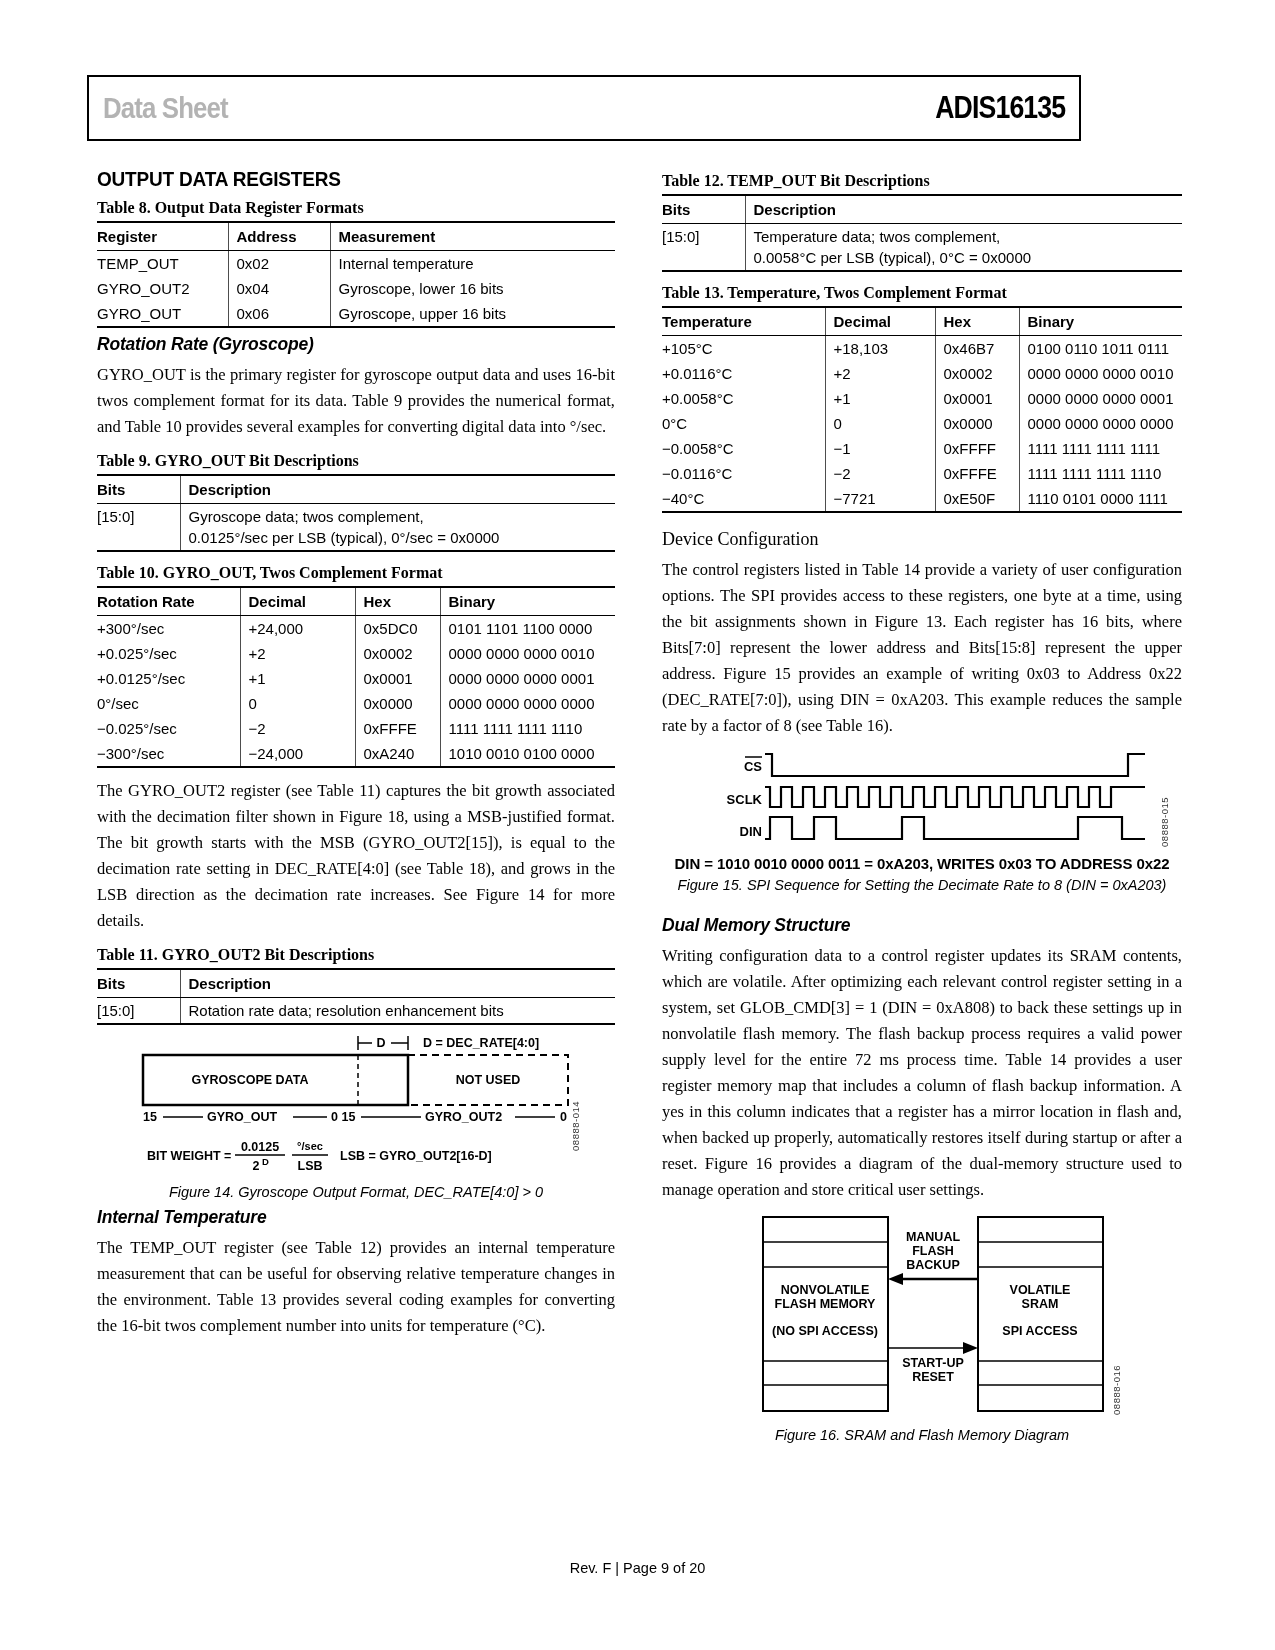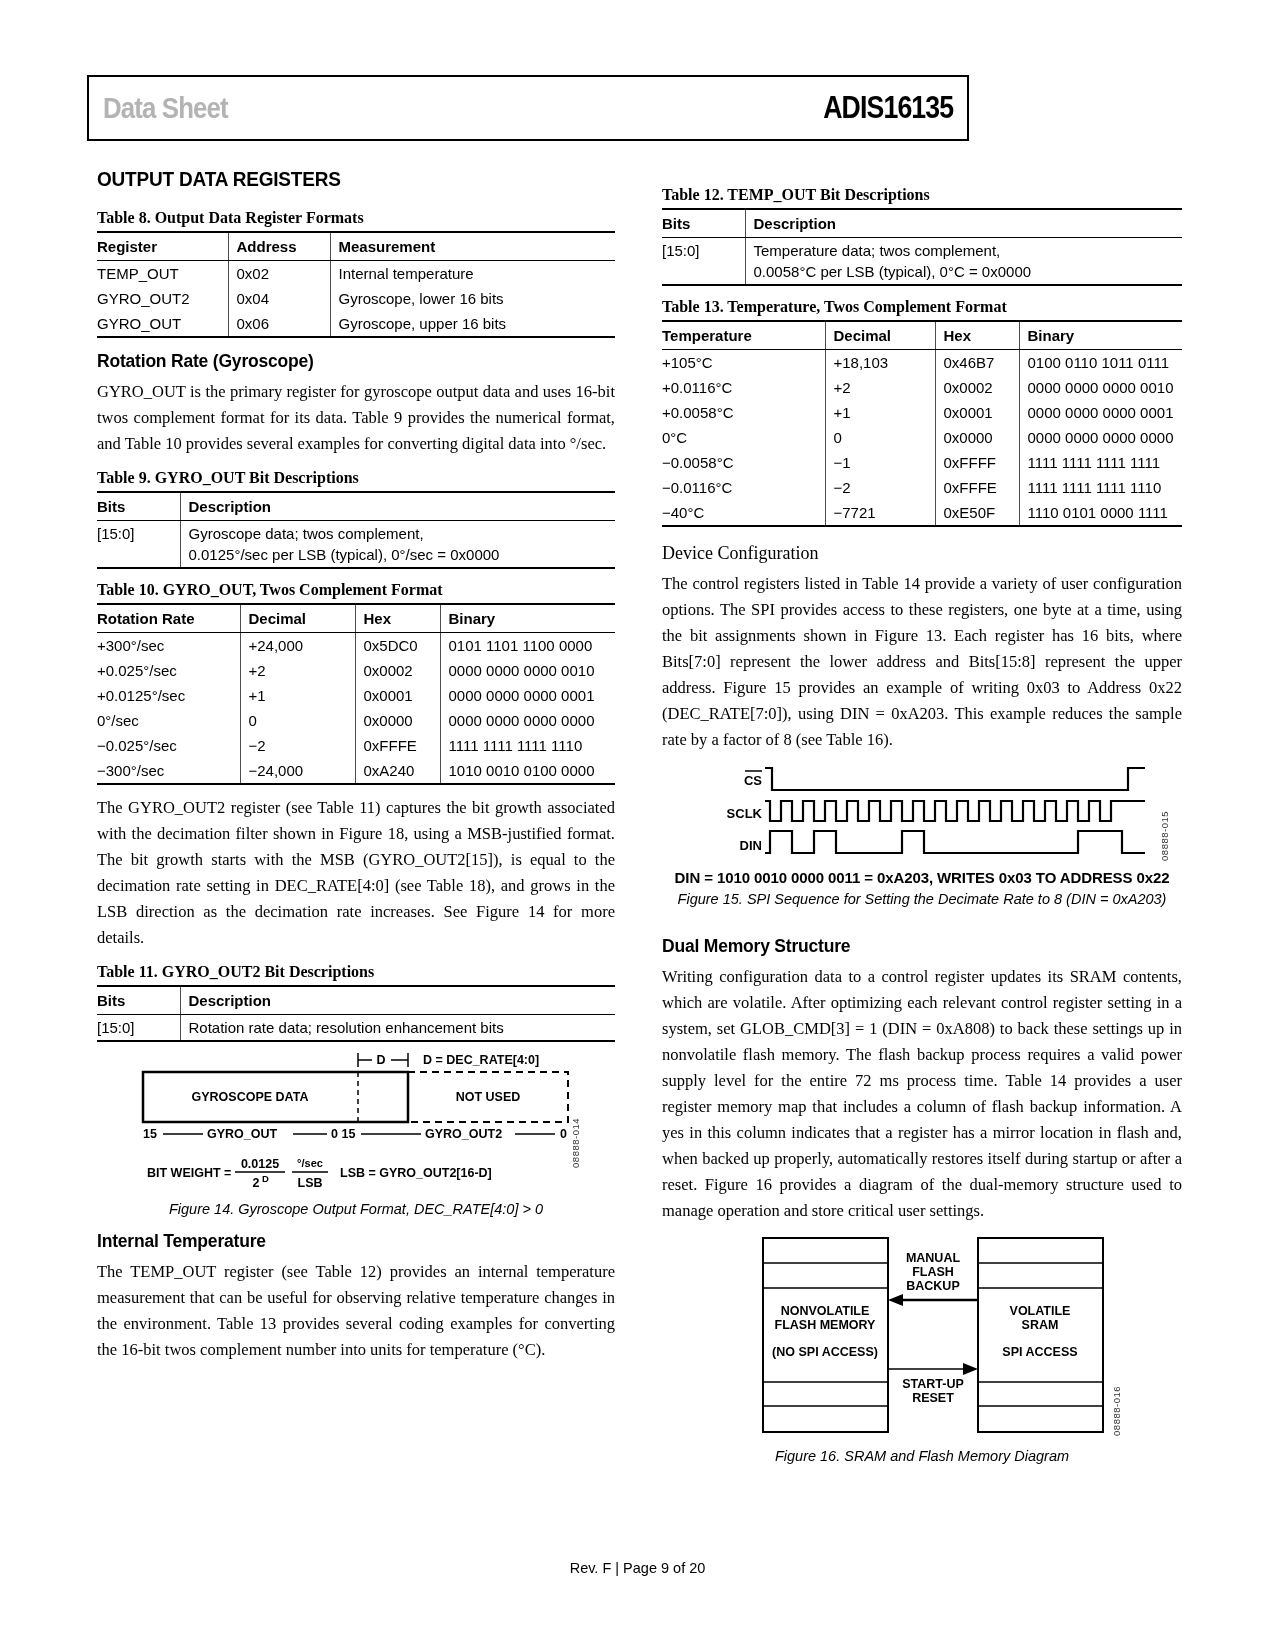--- a/index.html
+++ b/index.html
@@ -1,38 +1,38 @@
 <!DOCTYPE html>
 <html><head>
 <meta charset="utf-8">
 <style>
   html,body{margin:0;padding:0;background:#ffffff;}
   .page{position:relative;width:1275px;height:1650px;background:#fff;overflow:hidden;
         font-family:"Liberation Sans",sans-serif;color:#000;}
   
-  .header-box{position:absolute;left:87px;top:75px;width:882px;height:66px;
+  .header-box{position:absolute;left:87px;top:75px;width:994px;height:66px;
       border:2px solid #000;display:flex;align-items:center;justify-content:space-between;
       padding:0 14px;box-sizing:border-box;}
   .doc-type{font-weight:bold;font-size:30px;color:#b3b3b3;letter-spacing:-1px;
       transform:scaleX(.86);transform-origin:left center;white-space:nowrap;}
   .part-number{font-weight:bold;font-size:31px;color:#000;letter-spacing:-1px;
       transform:scaleX(.86);transform-origin:right center;white-space:nowrap;}
   
   .col{position:absolute;top:168px;}
   .col-left{left:97px;width:518px;}
   .col-right{left:662px;width:520px;}
   .h1{font-weight:bold;font-size:20px;letter-spacing:-.2px;margin:0 0 8px;
       transform:scaleX(.95);transform-origin:left center;white-space:nowrap;}
-  .h3i{font-weight:bold;font-size:17.5px;letter-spacing:-.2px;margin:13px 0 7px;}
+  .h3i{font-weight:bold;font-style:italic;font-size:17.5px;letter-spacing:-.2px;margin:6px 0 7px;}
   .h2serif{font-family:"Liberation Serif",serif;font-weight:normal;font-size:18px;margin:16px 0 7px;}
   .body{font-family:"Liberation Serif",serif;font-size:16.5px;line-height:26px;
       text-align:justify;margin:0 0 10px;}
   
   .table-title{font-family:"Liberation Serif",serif;font-weight:bold;font-size:16px;margin:12px 0 4px;}
-  .table-title.first{margin-top:18px;}
+  .table-title.first{margin-top:4px;}
   table.dtable{border-collapse:collapse;width:100%;table-layout:fixed;
       border-top:2px solid #000;border-bottom:2px solid #000;
       font-size:15px;margin:0 0 4px;}
   table.dtable th{font-weight:bold;text-align:left;padding:3px 8px 3px 0;line-height:21px;
       border-bottom:1px solid #000;}
   table.dtable td{padding:2px 8px 2px 0;line-height:21px;white-space:pre-line;vertical-align:top;}
   table.dtable th+th, table.dtable td+td{border-left:1px solid #4d4d4d;padding-left:8px;}
   
   .figure{position:relative;margin:8px 0 0;}
   .fig-caption{font-style:italic;font-size:14.5px;text-align:center;margin:5px 0 2px;}

